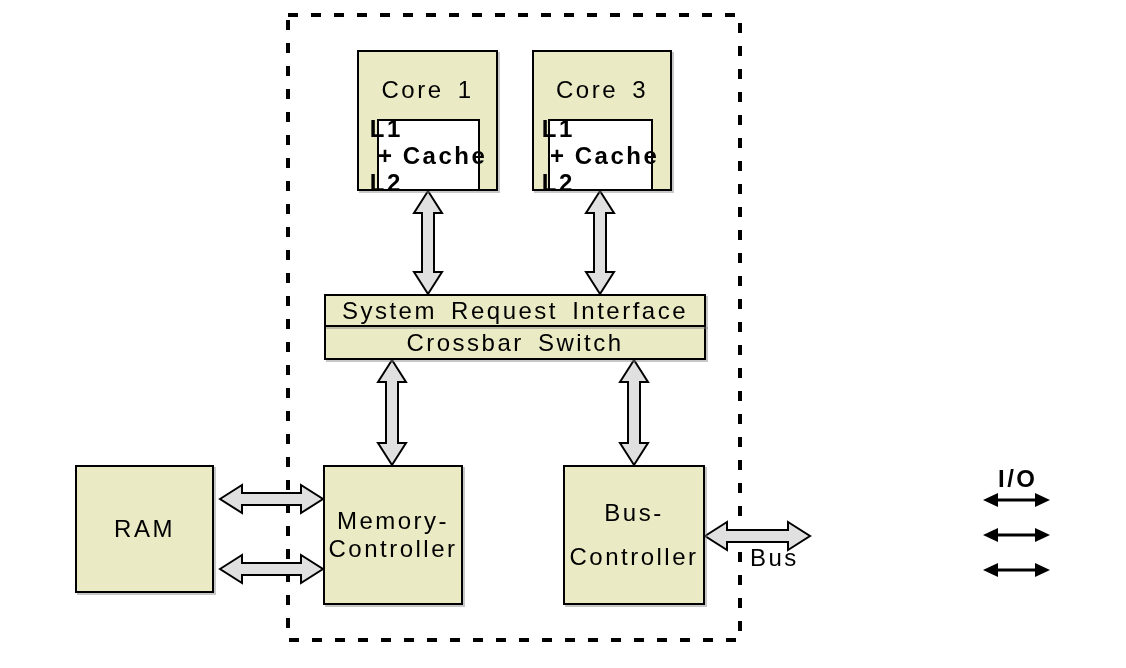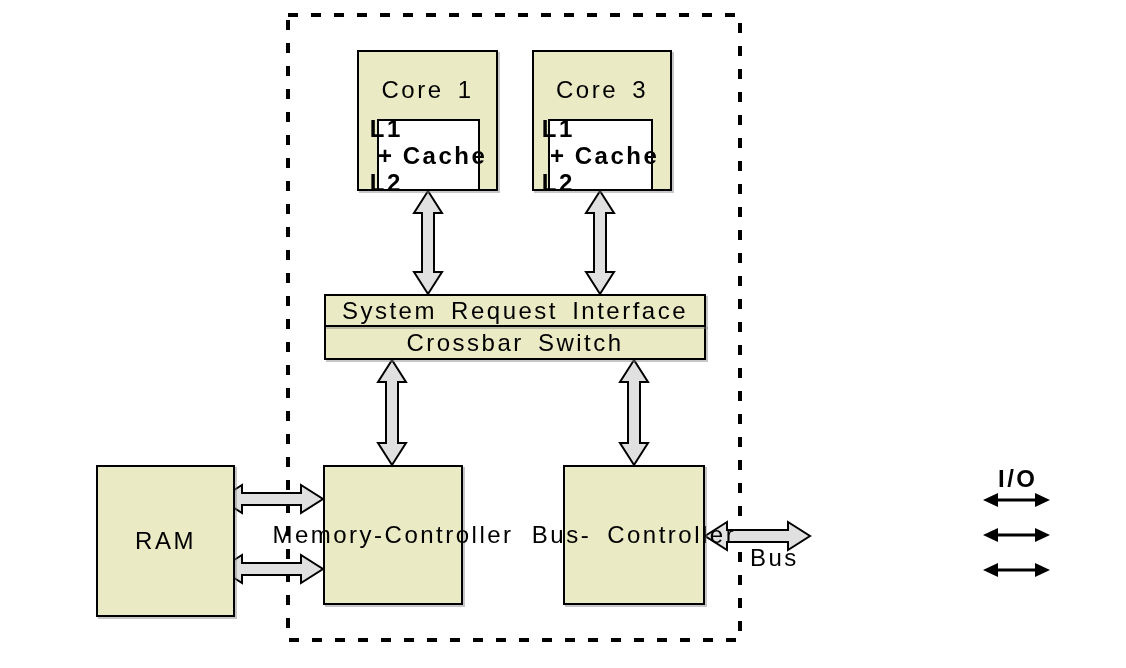--- a/index.html
+++ b/index.html
@@ -56,21 +56,21 @@
     align-items: flex-start;
     padding-top: 24px;
   }
   .node.cache {
     background: var(--cache-fill);
     flex-direction: row;
     line-height: 27px;
     box-shadow: none;
     font-weight: bold;
   }
-  .node.two-line { flex-direction: row; line-height: 28px; }
+  .node.two-line { flex-direction: column; line-height: 28px; }
   .free-label {
     position: absolute;
     white-space: nowrap;
   }
 </style>
 </head>
 <body>
 
 <div id="canvas">
 
@@ -119,21 +119,21 @@
     <span>Cache</span>
   </div>
 
   <div class="node" style="left:324px; top:325px; width:382px; height:35px;">
     <span>Crossbar Switch</span>
   </div>
   <div class="node" style="left:324px; top:294px; width:382px; height:33px;">
     <span>System Request Interface</span>
   </div>
 
-  <div class="node" style="left:96px; top:465px; width:139px; height:152px;">
+  <div class="node" style="left:75px; top:465px; width:139px; height:128px;">
     <span>RAM</span>
   </div>
 
   <div class="node two-line" style="left:323px; top:465px; width:140px; height:140px;">
     <span>Memory-</span>
     <span>Controller</span>
   </div>
 
   <div class="node two-line" style="left:563px; top:465px; width:142px; height:140px;gap:16px;">
     <span>Bus-</span>

